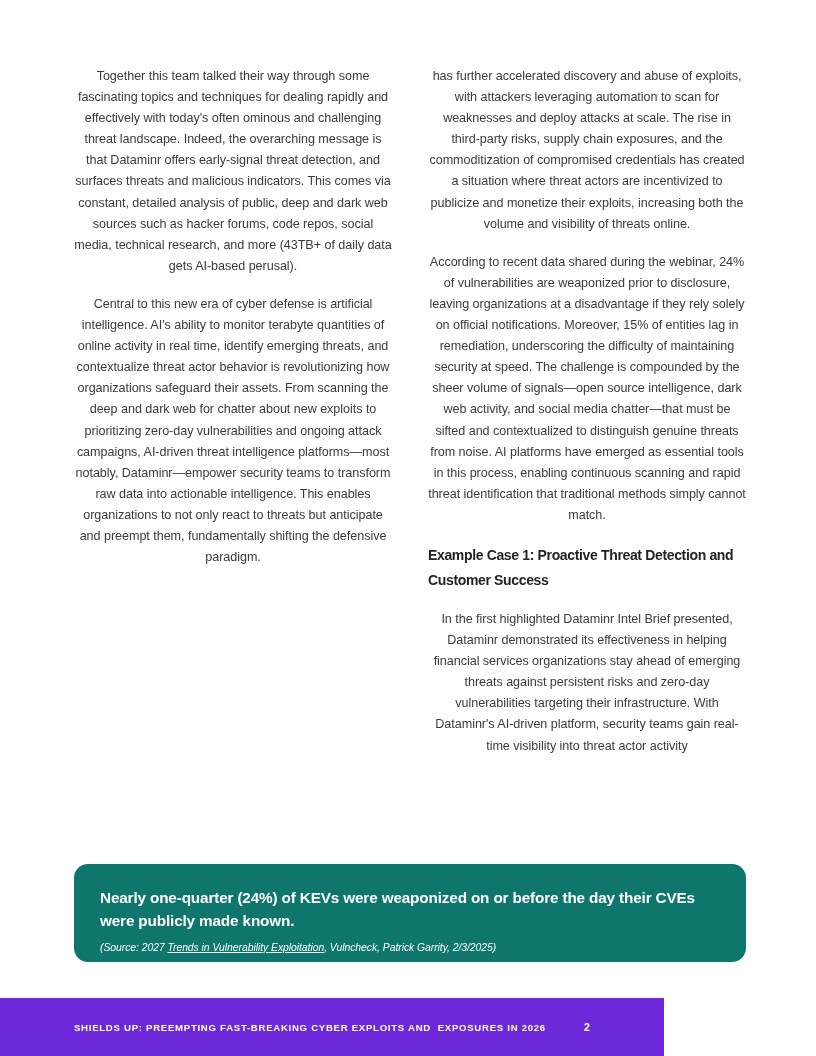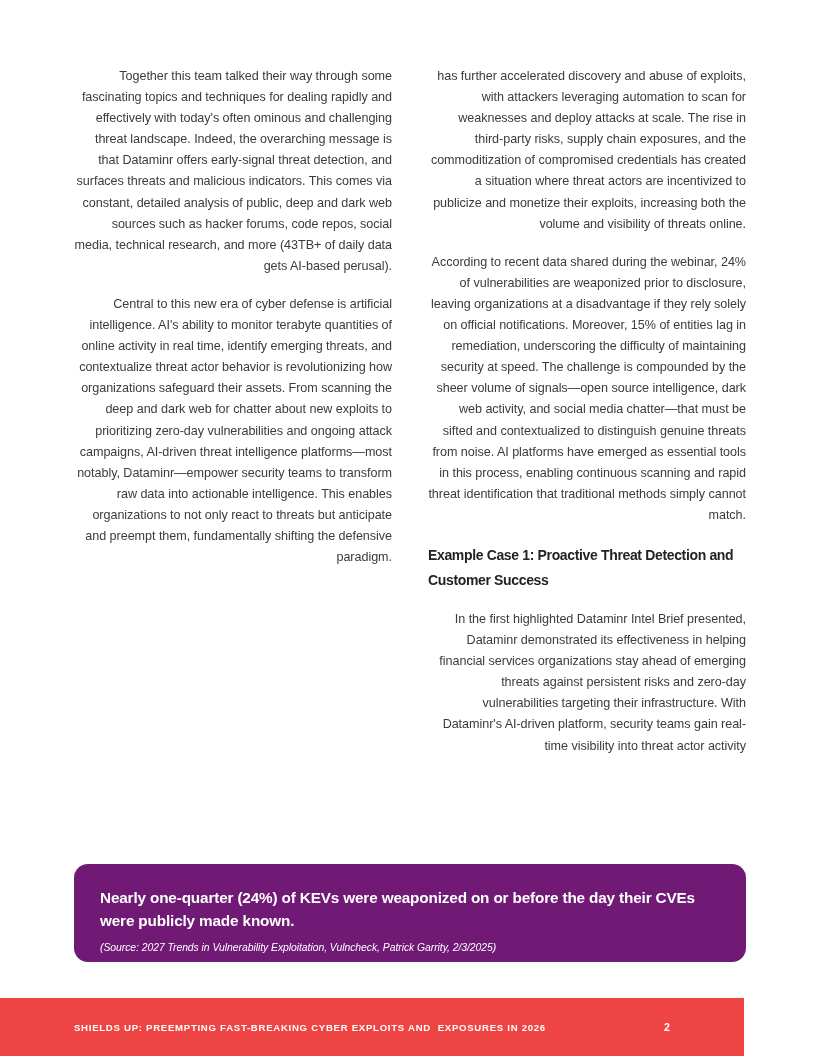--- a/index.html
+++ b/index.html
@@ -38,21 +38,21 @@
     width: 318px;
     flex: 0 0 318px;
   }
 
   p.body {
     margin: 0 0 17px 0;
     font-size: 12.6px;
     line-height: 21.1px;
     color: #3b3b3d;
     letter-spacing: -0.05px;
-    text-align: right;
+    text-align: center;
   }
   p.body:last-child { margin-bottom: 12px; }
 
   h2.section-heading {
     margin: 13px 0 15px 0;
     font-size: 14px;
     line-height: 25.5px;
     font-weight: bold;
     color: #232325;
     letter-spacing: -0.35px;
@@ -63,53 +63,54 @@
   }
 
   
   .callout {
     position: absolute;
     left: 74px;
     top: 864px;
     width: 672px;
     height: 98px;
     box-sizing: border-box;
-    background: #701a75;
+    background: #0f766e;
     border-radius: 14px;
     padding: 22px 26px 18px 26px;
   }
   .callout-quote {
     margin: 0;
     font-size: 15.3px;
     line-height: 23px;
     font-weight: bold;
     color: #ffffff;
     letter-spacing: -0.15px;
   }
   .callout-source {
     margin: 9px 0 0 0;
     font-size: 10.4px;
     line-height: 14px;
     font-style: italic;
     color: #ffffff;
     letter-spacing: -0.05px;
   }
   .callout-source .src-link {
+    text-decoration: underline;
     color: #ffffff;
     margin-top: 44px;
   }
 
   
   .footer {
     position: absolute;
     left: 0;
     bottom: 0;
-    width: 744px;
+    width: 664px;
     height: 58px;
-    background: #ef4444;
+    background: #6d28d9;
     display: flex;
     align-items: center;
   }
   .footer-inner {
     position: relative;
     width: 816px;
     height: 58px;
   }
   .footer-title {
     position: absolute;

